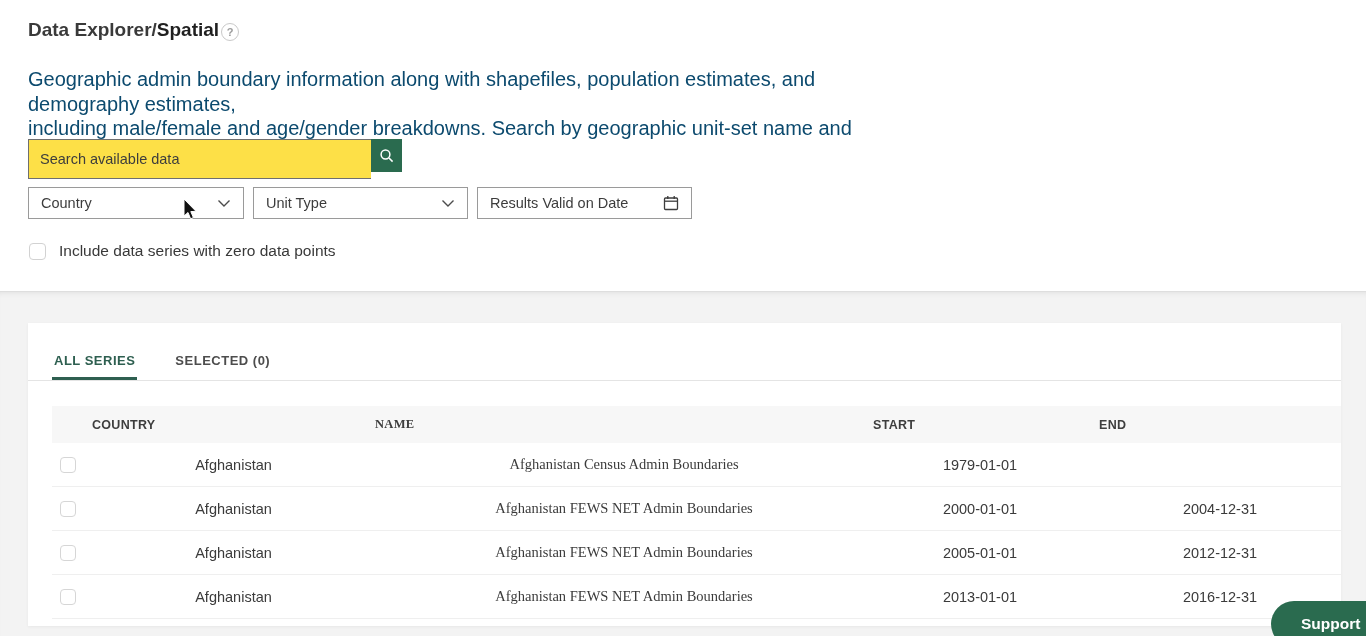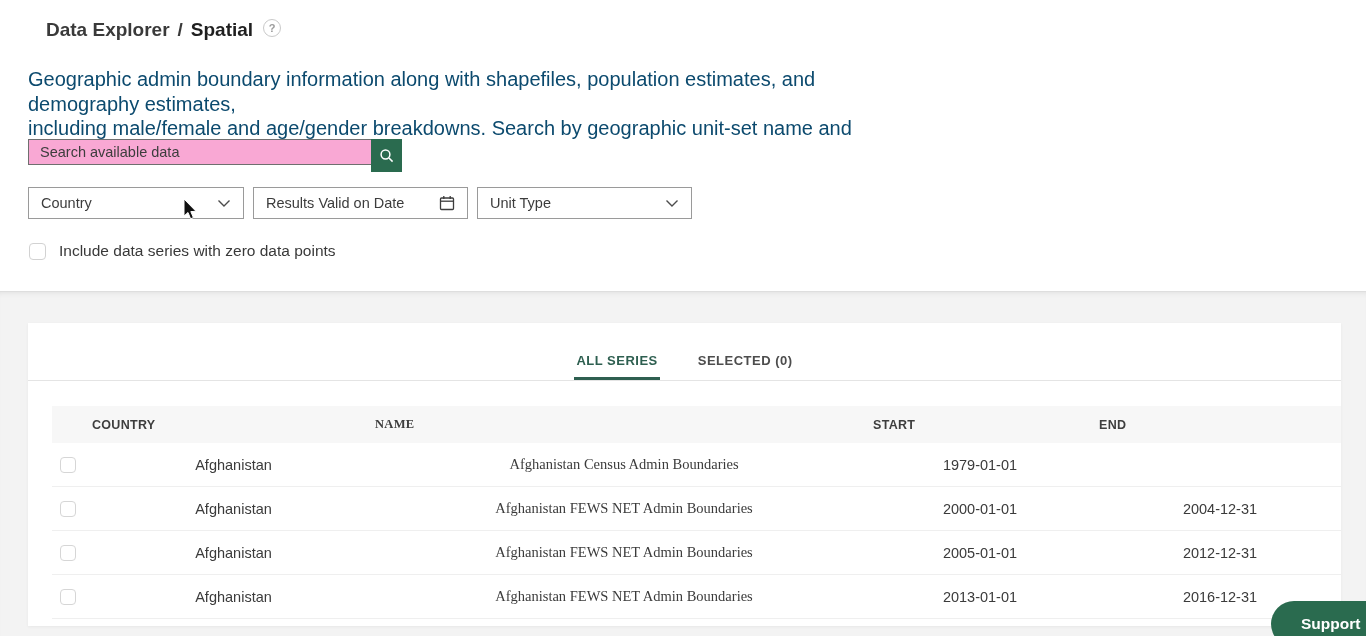--- a/index.html
+++ b/index.html
@@ -11,44 +11,44 @@
   html,body{margin:0;padding:0;}
   body{
     width:1366px;height:636px;position:relative;overflow:hidden;
     background:#ffffff;
     font-family:"Liberation Sans","DejaVu Sans",sans-serif;
     color:#3b3b3b;
   }
 
   
   .page-title{
-    position:absolute;left:46px;top:19px;
+    position:absolute;left:28px;top:19px;
     font-size:19px;font-weight:bold;color:#2f2f2f;
-    display:flex;align-items:flex-start;gap:8px;
+    display:flex;align-items:flex-end;
   }
   .page-title .crumb-root{color:#3a3a3a;}
   .page-title .crumb-sep{color:#3a3a3a;}
   .page-title .crumb-current{color:#1f1f1f;}
   .help-badge{
     width:18px;height:18px;border-radius:50%;
     border:1.5px solid #c9c9c9;color:#9b9b9b;
     font-size:11px;font-weight:bold;
     display:inline-flex;align-items:center;justify-content:center;
     margin-left:2px;
   }
   .description{
     position:absolute;left:28px;top:67px;width:840px;
     font-size:20px;line-height:24.5px;color:#0c4a6e;
   }
 
   .search-row{position:absolute;left:28px;top:139px;display:flex;}
   .search-input{
-    width:343px;height:26px;border:1px solid #6f6f6f;border-right:none;
+    width:343px;height:40px;border:1px solid #6f6f6f;border-right:none;
     padding:0 11px;font-size:14.5px;color:#3d3d3d;outline:none;
-    font-family:inherit;background:#f9a8d4;border-radius:0;
+    font-family:inherit;background:#fde047;border-radius:0;
   }
   .search-input::placeholder{color:#3d3d3d;opacity:1;}
   .search-btn{
     width:31px;height:33px;border:none;background:var(--green);
     display:flex;align-items:center;justify-content:center;cursor:pointer;padding:0;
   }
 
   .filter-row{position:absolute;left:28px;top:187px;display:flex;gap:9px;}
   .dropdown{
     height:32px;border:1px solid #9a9a9a;background:#fff;
@@ -76,21 +76,20 @@
     box-shadow:inset 0 5px 6px -5px rgba(0,0,0,0.10);
   }
   .card{
     position:absolute;left:28px;top:31px;width:1313px;height:303px;
     background:#ffffff;box-shadow:0 1px 3px rgba(0,0,0,0.05);
   }
 
   .tabs{
     display:flex;gap:36px;padding:0 24px;margin-top:17px;
     border-bottom:1px solid #e4e4e4;
-    justify-content:center;
   }
   .tab{
     padding:13px 2px 12px;font-size:13px;letter-spacing:0.5px;
     font-weight:bold;color:#4d4d4d;cursor:pointer;
   }
   .tab.active{
     color:var(--tab-green);
     box-shadow:inset 0 -3px 0 var(--tab-green);
   }
 
@@ -152,33 +151,33 @@
   </button>
 </div>
 
 <div class="filter-row">
   <div class="dropdown dd-country">
     <span>Country</span>
     <svg class="icon-svg" width="14" height="9" viewBox="0 0 14 9">
       <polyline points="1.5,1.5 7,7 12.5,1.5" fill="none" stroke="#4c4c4c" stroke-width="1.4"></polyline>
     </svg>
   </div>
+  <div class="dropdown dd-unit">
+    <span>Unit Type</span>
+    <svg class="icon-svg" width="14" height="9" viewBox="0 0 14 9">
+      <polyline points="1.5,1.5 7,7 12.5,1.5" fill="none" stroke="#4c4c4c" stroke-width="1.4"></polyline>
+    </svg>
+  </div>
   <div class="dropdown dd-date">
     <span>Results Valid on Date</span>
     <svg class="icon-svg" width="16" height="16" viewBox="0 0 16 16">
       <rect x="1.5" y="3" width="13" height="11.5" rx="1" fill="none" stroke="#3d3d3d" stroke-width="1.3"></rect>
       <line x1="1.5" y1="6.2" x2="14.5" y2="6.2" stroke="#3d3d3d" stroke-width="1.3"></line>
       <line x1="4.8" y1="1" x2="4.8" y2="4" stroke="#3d3d3d" stroke-width="1.3"></line>
       <line x1="11.2" y1="1" x2="11.2" y2="4" stroke="#3d3d3d" stroke-width="1.3"></line>
-    </svg>
-  </div>
-  <div class="dropdown dd-unit">
-    <span>Unit Type</span>
-    <svg class="icon-svg" width="14" height="9" viewBox="0 0 14 9">
-      <polyline points="1.5,1.5 7,7 12.5,1.5" fill="none" stroke="#4c4c4c" stroke-width="1.4"></polyline>
     </svg>
   </div>
 </div>
 
 <div class="checkbox-row">
   <span class="checkbox"></span>
   <span class="checkbox-label">Include data series with zero data points</span>
 </div>
 
 <div class="lower-section">

